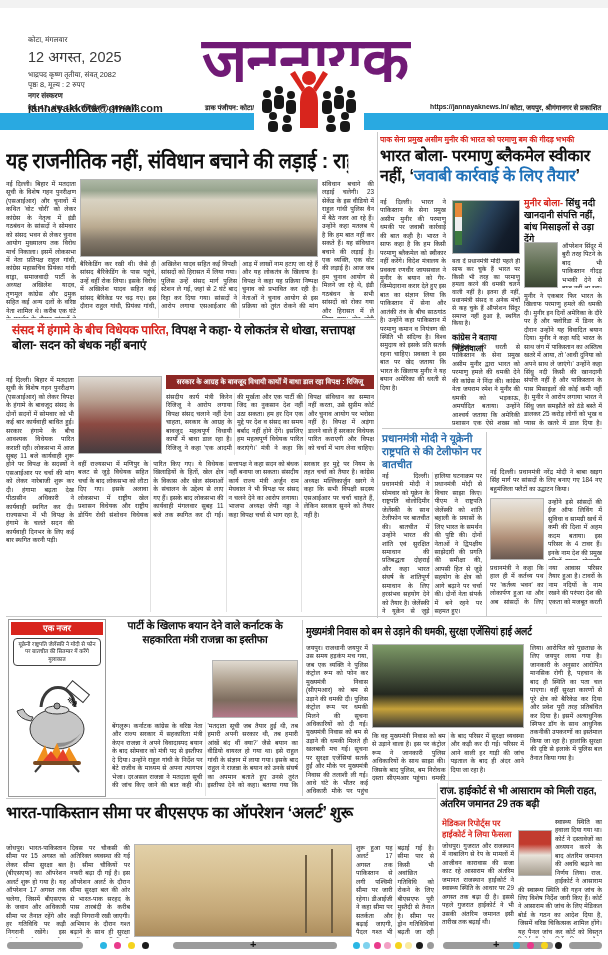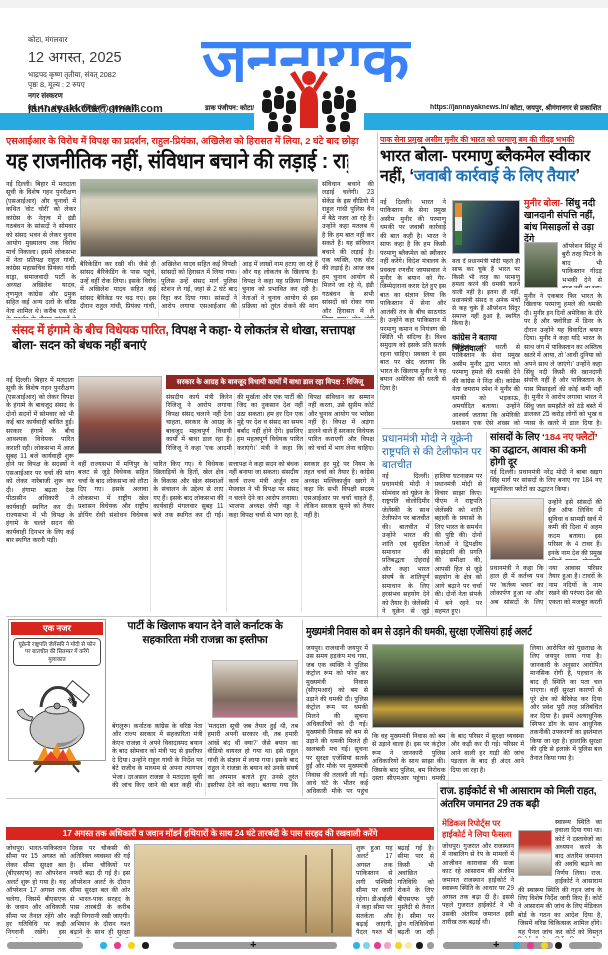--- a/index.html
+++ b/index.html
@@ -37,21 +37,21 @@
 
   <div class="abs mast-small" style="left:28px;top:27px;width:130px;">
     <div>कोटा, मंगलवार</div>
     <div style="font-size:14.5px;color:#3a3a3a;margin:1px 0 2px;">12 अगस्त, 2025</div>
     <div>भाद्रपद कृष्ण तृतीया, संवत् 2082</div>
     <div>पृष्ठः 8, मूल्य : 2 रुपए</div>
     <div style="font-weight:bold;">नगर संस्करण</div>
     <div style="font-weight:bold;font-size:11px;">jannayakkota@gmail.com</div>
   </div>
 
-  <div class="abs" style="left:120px;top:8px;width:370px;text-align:center;font-size:61px;font-weight:900;color:#3b82f6;letter-spacing:-1px;">जननायक</div>
+  <div class="abs" style="left:120px;top:8px;width:370px;text-align:center;font-size:61px;font-weight:900;color:#701a75;letter-spacing:-1px;">जननायक</div>
 
   <div class="abs" style="left:28px;top:95px;font-size:6.8px;font-weight:bold;color:#222;">वर्ष: 47, अंक: 134, रजिस्ट्रेशन : 30949/73</div>
   <div class="abs" style="left:205px;top:95px;font-size:6.8px;font-weight:bold;color:#222;">डाक पंजीयन: कोटा/310/2025-27</div>
   <div class="abs" style="left:430px;top:95px;font-size:6.8px;font-weight:bold;color:#222;">https://jannayaknews.in/</div>
   <div class="abs" style="left:510px;top:95px;font-size:6.8px;font-weight:bold;color:#222;">कोटा, जयपुर, श्रीगंगानगर से प्रकाशित</div>
 
   <div class="abs" style="left:0;top:105px;width:608px;height:17px;background:#29a9e1;"></div>
 
   <div class="abs" style="left:254px;top:58px;width:110px;height:68px;background:#ffffff;z-index:3;display:flex;align-items:center;justify-content:center;">
     <svg width="104" height="64" viewBox="0 0 104 64">
@@ -79,29 +79,28 @@
       </g>
       <g fill="#d8251d">
         <circle cx="52" cy="10" r="7"></circle>
         <path d="M52 18 C45 20 43 27 43 35 L43 60 L61 60 L61 35 C61 27 59 20 52 18 Z"></path>
         <path d="M45 24 L33 6 L38 3 L48 20 Z"></path>
         <path d="M59 24 L71 6 L66 3 L56 20 Z"></path>
       </g>
     </svg>
   </div>
 
-  <div class="abs kicker" style="left:6px;top:126px;width:368px;font-size:9.5px;">एसआईआर के विरोध में विपक्ष का प्रदर्शन, राहुल-प्रियंका, अखिलेश को हिरासत में लिया, 2 घंटे बाद छोड़ा</div>
   <div class="abs hl" style="left:6px;top:138px;width:368px;font-size:21px;white-space:nowrap;overflow:hidden;transform:scaleX(0.93);transform-origin:0 50%;">यह राजनीतिक नहीं, संविधान बचाने की लड़ाई : राहुल</div>
 
   <div class="abs bt" style="left:6px;top:172px;width:70px;height:138px;">नई दिल्ली। बिहार में मतदाता सूची के विशेष गहन पुनरीक्षण (एसआईआर) और चुनावों में कथित 'वोट चोरी' को लेकर कांग्रेस के नेतृत्व में इंडी गठबंधन के सांसदों ने सोमवार को संसद भवन से लेकर चुनाव आयोग मुख्यालय तक विरोध मार्च निकाला। इसमें लोकसभा में नेता प्रतिपक्ष राहुल गांधी, कांग्रेस महासचिव प्रियंका गांधी वाड्रा, समाजवादी पार्टी के अध्यक्ष अखिलेश यादव, तृणमूल कांग्रेस और द्रमुक सहित कई अन्य दलों के वरिष्ठ नेता शामिल थे। करीब एक घंटे के प्रदर्शन के दौरान सांसदों ने 'वोट चोरी बंद करो' और 'एसआईआर वापस लो' जैसे नारे लगाए। पुलिस ने विरोध मार्च रोकने के लिए पहले से ही संसद भवन से कुछ दूरी पर बैरिकेड लगा रखे थे।</div>
   <div class="abs photo ph-lead" style="left:80px;top:171px;width:238px;height:78px;"></div>
   <div class="abs bt" style="left:322px;top:172px;width:52px;height:138px;">संविधान बचाने की लड़ाई चलेगी। 23 सेकेंड के इस वीडियो में राहुल गांधी पुलिस वैन में बैठे नजर आ रहे हैं। उन्होंने कहा मतलब ये है कि हम बात नहीं कर सकते हैं। यह संविधान बचाने की लड़ाई है। एक व्यक्ति, एक वोट की लड़ाई है। आज जब हम चुनाव आयोग से मिलने जा रहे थे, इंडी गठबंधन के सभी सांसदों को रोका गया और हिरासत में ले लिया गया। वोट चोरी की सच्चाई अब देश के सामने है। यह लड़ाई राजनीतिक नहीं- यह लोकतंत्र, संविधान और 'एक व्यक्ति, एक वोट' के अधिकार की रक्षा की लड़ाई है।</div>
   <div class="abs bt cols3" style="left:80px;top:252px;width:238px;height:58px;">बैरिकेडिंग कर रखी थी। जैसे ही सांसद बैरिकेडिंग के पास पहुंचे, उन्हें वहीं रोक लिया। इसके विरोध में अखिलेश यादव सहित कई सांसद बैरिकेड पर चढ़ गए। इस दौरान राहुल गांधी, प्रियंका गांधी, अखिलेश यादव सहित कई विपक्षी सांसदों को हिरासत में लिया गया। पुलिस उन्हें संसद मार्ग पुलिस स्टेशन ले गई, जहां से 2 घंटे बाद रिहा कर दिया गया। सांसदों ने आरोप लगाया एसआईआर की आड़ में लाखों नाम हटाए जा रहे हैं और यह लोकतंत्र के खिलाफ है। विपक्ष ने कहा यह प्रक्रिया निष्पक्ष चुनाव को प्रभावित कर रही है। नेताओं ने चुनाव आयोग से इस प्रक्रिया को तुरंत रोकने की मांग की और कहा अगर मांगें नहीं मानी गईं तो आंदोलन को और तेज किया जाएगा। कांग्रेस नेता राहुल गांधी ने एक्स पर लिखा वोट चोरी के खिलाफ यह लड़ाई जारी रहेगी।</div>
 
-  <div class="abs kicker" style="left:380px;top:126px;width:222px;font-size:7.6px;text-decoration:underline;">पाक सेना प्रमुख असीम मुनीर की भारत को परमाणु बम की गीदड़ भभकी</div>
+  <div class="abs kicker" style="left:380px;top:126px;width:222px;font-size:7.6px;">पाक सेना प्रमुख असीम मुनीर की भारत को परमाणु बम की गीदड़ भभकी</div>
   <div class="abs hl" style="left:380px;top:138px;width:222px;font-size:16px;line-height:1.25;">
     <span>भारत बोला- परमाणु ब्लैकमेल स्वीकार नहीं, ‘</span><span class="blue">जवाबी कार्रवाई के लिए तैयार</span><span>’</span>
   </div>
 
   <div class="abs bt" style="left:380px;top:190px;width:66px;height:228px;">नई दिल्ली। भारत ने पाकिस्तान के सेना प्रमुख असीम मुनीर की परमाणु धमकी पर जवाबी कार्रवाई की बात कही है। भारत ने साफ कहा है कि हम किसी परमाणु ब्लैकमेल को स्वीकार नहीं करेंगे। विदेश मंत्रालय के प्रवक्ता रणधीर जायसवाल ने मुनीर के बयान को गैर-जिम्मेदाराना करार देते हुए इस बात का संज्ञान लिया कि पाकिस्तान में सेना और आतंकी तंत्र के बीच साठगांठ है। उन्होंने कहा पाकिस्तान में परमाणु कमान व नियंत्रण की स्थिति भी संदिग्ध है। विश्व समुदाय को इसके प्रति सतर्क रहना चाहिए। प्रवक्ता ने इस बात पर खेद जताया कि भारत के खिलाफ मुनीर ने यह बयान अमेरिका की धरती से दिया है।</div>
 
   <div class="abs photo ph-podium" style="left:452px;top:192px;width:68px;height:54px;">
     <div style="position:absolute;left:2px;top:2px;width:7px;height:42px;">
       <div style="height:14px;background:#e78a3a;"></div>
       <div style="height:14px;background:#eeeeee;"></div>
@@ -122,32 +121,29 @@
   <div class="abs hl" style="left:12px;top:315px;width:368px;font-size:12px;line-height:1.25;">
     <span class="red">संसद में हंगामे के बीच विधेयक पारित,</span><span> विपक्ष ने कहा- ये लोकतंत्र से धोखा, सत्तापक्ष बोला- सदन को बंधक नहीं बनाएं</span>
   </div>
 
   <div class="abs bt" style="left:6px;top:368px;width:68px;height:236px;">नई दिल्ली। बिहार में मतदाता सूची के विशेष गहन पुनरीक्षण (एसआईआर) को लेकर विपक्ष के हंगामे के बावजूद संसद के दोनों सदनों में सोमवार को भी कई बार कार्यवाही बाधित हुई। सरकार हंगामे के बीच आवश्यक विधेयक पारित कराती रही। लोकसभा में आज सुबह 11 बजे कार्यवाही शुरू होने पर विपक्ष के सदस्यों ने एसआईआर पर चर्चा की मांग को लेकर नारेबाजी शुरू कर दी। हंगामा बढ़ता देख पीठासीन अधिकारी ने कार्यवाही स्थगित कर दी। राज्यसभा में भी विपक्ष के हंगामे के चलते सदन की कार्यवाही दिनभर के लिए कई बार स्थगित करनी पड़ी।</div>
   <div class="abs photo ph-nadda" style="left:78px;top:368px;width:84px;height:78px;"></div>
   <div class="abs" style="left:166px;top:367px;width:208px;height:14px;background:#8d2724;color:#fff;font-size:7px;font-weight:bold;text-align:center;line-height:14px;white-space:nowrap;overflow:hidden;">सरकार के आग्रह के बावजूद विधायी कार्यों में बाधा डाल रहा विपक्ष : रिजिजू</div>
   <div class="abs bt cols3" style="left:166px;top:385px;width:208px;height:62px;">संसदीय कार्य मंत्री किरेन रिजिजू ने आरोप लगाया विपक्ष संसद चलाने नहीं देना चाहता, सरकार के आग्रह के बावजूद महत्वपूर्ण विधायी कार्यों में बाधा डाल रहा है। रिजिजू ने कहा 'एक आदमी की मूर्खता और एक पार्टी की जिद का नुकसान देश नहीं उठा सकता। हम हर दिन एक मुद्दे पर देश व संसद का समय बर्बाद नहीं होने देंगे। इसलिए हम महत्वपूर्ण विधेयक पारित कराएंगे।' मंत्री ने कहा कि विपक्ष संविधान का सम्मान नहीं करता, उसे सुप्रीम कोर्ट और चुनाव आयोग पर भरोसा नहीं है। विपक्ष में अड़ंगा डालने वाले हैं सरकार विधेयक पारित कराएगी और विपक्ष को चर्चा में भाग लेना चाहिए। रिजिजू ने कहा आज विपक्ष चुनाव आयोग से मिलने चला गया। कुल 30 सदस्यों को बुलाया गया था, हालांकि इस पर भी विपक्ष नहीं माना। वे अब 30 लोगों को ले जाना चाहते थे।</div>
   <div class="abs bt cols4" style="left:78px;top:452px;width:296px;height:152px;">वहीं राज्यसभा में मणिपुर के बजट से जुड़े विधेयक सहित चर्चा के बाद लोकसभा को लौटा दिए गए। इसके अलावा लोकसभा में राष्ट्रीय खेल प्रशासन विधेयक और राष्ट्रीय डोपिंग रोधी संशोधन विधेयक पारित किए गए। ये विधेयक खिलाड़ियों के हितों, खेल क्षेत्र के विकास और खेल संस्थाओं के संचालन के उद्देश्य से लाए गए हैं। इसके बाद लोकसभा की कार्यवाही मंगलवार सुबह 11 बजे तक स्थगित कर दी गई। सत्तापक्ष ने कहा सदन को बंधक नहीं बनाया जा सकता। संसदीय कार्य राज्य मंत्री अर्जुन राम मेघवाल ने भी विपक्ष पर संसद न चलने देने का आरोप लगाया। भाजपा अध्यक्ष जेपी नड्डा ने कहा विपक्ष चर्चा से भाग रहा है, सरकार हर मुद्दे पर नियम के तहत चर्चा को तैयार है। कांग्रेस अध्यक्ष मल्लिकार्जुन खरगे ने कहा कि सभी विपक्षी सदस्य एसआईआर पर चर्चा चाहते हैं, लेकिन सरकार सुनने को तैयार नहीं है।</div>
 
-  <div class="abs" style="left:382px;top:424px;width:100px;font-size:10.5px;font-weight:400;color:#2c6fad;line-height:1.25;">प्रधानमंत्री मोदी ने यूक्रेनी राष्ट्रपति से की टेलीफोन पर बातचीत</div>
+  <div class="abs" style="left:382px;top:424px;width:100px;font-size:10.5px;font-weight:700;color:#2c6fad;line-height:1.25;">प्रधानमंत्री मोदी ने यूक्रेनी राष्ट्रपति से की टेलीफोन पर बातचीत</div>
   <div class="abs bt cols2" style="left:382px;top:464px;width:100px;height:144px;">नई दिल्ली। प्रधानमंत्री मोदी ने सोमवार को यूक्रेन के राष्ट्रपति वोलोदिमीर जेलेंस्की के साथ टेलीफोन पर बातचीत की। बातचीत में उन्होंने भारत की शांति एवं सुरक्षित समाधान की प्रतिबद्धता दोहराई और कहा भारत संघर्ष के शांतिपूर्ण समाधान के लिए हरसंभव सहयोग देने को तैयार है। जेलेंस्की ने यूक्रेन से जुड़े हालिया घटनाक्रम पर प्रधानमंत्री मोदी से विचार साझा किए। पीएम ने राष्ट्रपति जेलेंस्की को शांति बहाली के प्रयासों के लिए भारत के समर्थन की पुष्टि की। दोनों नेताओं ने द्विपक्षीय साझेदारी की प्रगति की समीक्षा की, आपसी हित से जुड़े सहयोग के क्षेत्र को आगे बढ़ाने पर चर्चा की। दोनों नेता संपर्क में बने रहने पर सहमत हुए।</div>
 
-  <div class="abs hl" style="left:490px;top:423px;width:112px;font-size:9.8px;line-height:1.3;">
-    <span>सांसदों के लिए ‘</span><span class="red">184 नए फ्लैटों</span><span>’ का उद्घाटन, आवास की कमी होगी दूर</span>
-  </div>
   <div class="abs bt" style="left:490px;top:460px;width:112px;height:28px;">नई दिल्ली। प्रधानमंत्री नरेंद्र मोदी ने बाबा खड़ग सिंह मार्ग पर सांसदों के लिए बनाए गए 184 नए बहुमंजिला फ्लैटों का उद्घाटन किया।</div>
   <div class="abs photo ph-modi" style="left:490px;top:490px;width:54px;height:62px;"></div>
   <div class="abs bt" style="left:548px;top:490px;width:54px;height:62px;">उन्होंने इसे सांसदों की ईज ऑफ लिविंग में सुविधा व सामग्री खर्च में कमी की दिशा में अहम कदम बताया। इस परिसर के 4 टावर हैं। इनके नाम देश की प्रमुख नदियों यमुना, गोदावरी, कावेरी और तुंगभद्रा पर रखे गए हैं।</div>
   <div class="abs bt cols2" style="left:490px;top:556px;width:112px;height:50px;">प्रधानमंत्री ने कहा कि हाल ही में कर्तव्य पथ पर 'कर्तव्य भवन' का लोकार्पण हुआ था और अब सांसदों के लिए नया आवास परिसर तैयार हुआ है। टावरों के नाम नदियों के नाम रखने की परंपरा देश की एकता को मजबूत करती है। पुराने सांसद भवनों की जर्जर स्थिति में मुश्किलें रहीं। पहले सांसदों को बार-बार आवास संबंधी कठिनाइयों का सामना करना पड़ता था। अब वे इन समस्याओं से मुक्त होकर जनता की समस्याओं के समाधान में अधिक समय और ऊर्जा लगा सकेंगे। इन बहुमंजिला इमारतों में 192 से अधिक सांसद एक साथ रह सकेंगे। पीएम ने बताया पहले कई मंत्रालय किराए की इमारतों में चलते थे, जिन पर हर माह 1,520 करोड़ रुपये खर्च होते थे। सांसद आवास की कमी भी सरकारी खर्च बढ़ाती थी।</div>
 
-  <div class="abs" style="left:8px;top:611px;width:98px;height:142px;border:1px solid #9a9a9a;box-sizing:border-box;">
+  <div class="abs" style="left:8px;top:611px;width:98px;height:178px;border:1px solid #9a9a9a;box-sizing:border-box;">
     <div style="margin:2px;height:13px;background:#d8251d;color:#fff;font-size:8.5px;font-weight:bold;text-align:center;line-height:13px;">एक नजर</div>
     <div style="margin:3px 4px;border:1px solid #444;border-radius:4px;padding:2px;font-size:5.6px;line-height:1.3;text-align:center;">यूक्रेनी राष्ट्रपति जेलेंस्की ने मोदी से फोन पर बातचीत की सितम्बर में करेंगे मुलाकात</div>
     <svg width="92" height="104" viewBox="0 0 92 104" style="display:block;margin:0 auto;">
       <path d="M30 38 C32 12 62 12 64 38" fill="none" stroke="#3a3a3a" stroke-width="3"></path>
       <g transform="rotate(40 66 22)">
           <rect x="56" y="17" width="22" height="10" fill="#fff" stroke="#3a3a3a"></rect>
         </g>
       <ellipse cx="46" cy="60" rx="27" ry="20" fill="#c6c6c6" stroke="#3a3a3a"></ellipse>
       <path d="M46 74 a27 20 0 0 0 24 -10 q-10 14 -24 14 z" fill="#8e8e8e"></path>
       <ellipse cx="46" cy="41" rx="12" ry="4" fill="#dcdcdc" stroke="#3a3a3a"></ellipse>
@@ -170,21 +166,21 @@
     <span>बेंगलुरू। कर्नाटक कांग्रेस के वरिष्ठ नेता और राज्य सरकार में सहकारिता मंत्री केएन राजन्ना ने अपने विवादास्पद बयान के बाद सोमवार को मंत्री पद से इस्तीफा दे दिया। उन्होंने राहुल गांधी के निर्देश पर बेटे राजीव के माध्यम से अपना त्यागपत्र भेजा। दरअसल राजन्ना ने मतदाता सूची की जांच किए जाने की बात कही थी। 'मतदाता सूची जब तैयार हुई थी, तब हमारी अपनी सरकार थी, तब हमारी आंखें बंद थीं क्या?' जैसे बयान का वीडियो वायरल हो गया था।</span>
     <span>इसे राहुल गांधी के संज्ञान में लाया गया। इसके बाद राहुल ने राजन्ना के बयान को उनके संघर्ष का अपमान बताते हुए उनसे तुरंत इस्तीफा देने को कहा। बताया गया कि सुरजेवाला ने संदेश सीएम सिद्धारमैया को भेजा। आदेश मिलने के कुछ घंटों के भीतर राजन्ना ने बेटे राजीव के जरिए इस्तीफा सीएम को भेज दिया। मुख्यमंत्री ने इस्तीफा राज्यपाल को भेज दिया, जिन्होंने राजन्ना का इस्तीफा स्वीकार कर लिया। विपक्ष ने पूछा इस्तीफे के बाद मंत्री की कुर्सी पर कैसे बैठ सकते हैं?</span>
   </div>
 
   <div class="abs hl" style="left:306px;top:615px;width:296px;font-size:11px;white-space:nowrap;overflow:hidden;transform:scaleX(0.84);transform-origin:0 50%;">मुख्यमंत्री निवास को बम से उड़ाने की धमकी, सुरक्षा एजेंसियां हाई अलर्ट</div>
   <div class="abs bt" style="left:306px;top:636px;width:62px;height:152px;">जयपुर। राजधानी जयपुर में उस समय हड़कंप मच गया, जब एक व्यक्ति ने पुलिस कंट्रोल रूम को फोन कर मुख्यमंत्री निवास (सीएमआर) को बम से उड़ाने की धमकी दी। पुलिस कंट्रोल रूम पर धमकी मिलने की सूचना अधिकारियों को दी गई। मुख्यमंत्री निवास को बम से उड़ाने की धमकी मिलते ही खलबली मच गई। सूचना पर सुरक्षा एजेंसियां सतर्क हुईं और मौके पर मुख्यमंत्री निवास की तलाशी ली गई। आधे घंटे के भीतर कई अधिकारी मौके पर पहुंच गए।</div>
   <div class="abs photo ph-cmr" style="left:372px;top:636px;width:152px;height:84px;"></div>
   <div class="abs bt cols2" style="left:372px;top:724px;width:152px;height:64px;">कि वह मुख्यमंत्री निवास को बम से उड़ाने वाला है। इस पर कंट्रोल रूम ने जानकारी पुलिस अधिकारियों के साथ साझा की। जिसके बाद पुलिस, बम निरोधक दस्ता सीएमआर पहुंचा। धमकी के बाद परिसर में सुरक्षा व्यवस्था और कड़ी कर दी गई। परिसर में आने वाली हर गाड़ी की जांच पड़ताल के बाद ही अंदर आने दिया जा रहा है।</div>
   <div class="abs bt" style="left:530px;top:636px;width:72px;height:132px;">लिया। आरोपित को पूछताछ के लिए जयपुर लाया गया है। जानकारी के अनुसार आरोपित मानसिक रोगी है, पहचान के बाद ही स्थिति का पता चल पाएगा। वहीं सुरक्षा कारणों से पूरे क्षेत्र को बैरिकेड कर दिया और प्रवेश पूरी तरह प्रतिबंधित कर दिया है। इसमें अत्याधुनिक स्निफर डॉग के साथ आधुनिक तकनीकी उपकरणों का इस्तेमाल किया जा रहा है। हालांकि सुरक्षा की दृष्टि से इलाके में पुलिस बल तैनात किया गया है।</div>
 
-  <div class="abs" style="left:6px;top:819px;width:428px;height:13px;background:#d8251d;color:#fff;font-size:8.3px;font-weight:bold;text-align:center;line-height:13px;white-space:nowrap;overflow:hidden;">17 अगस्त तक अधिकारी व जवान मॉडर्न हथियारों के साथ 24 घंटे तारबंदी के पास सरहद की रखवाली करेंगे</div>
+  <div class="abs hl" style="left:6px;top:793px;width:428px;font-size:16px;white-space:nowrap;overflow:hidden;">भारत-पाकिस्तान सीमा पर बीएसएफ का ऑपरेशन ‘अलर्ट’ शुरू</div>
   <div class="abs bt" style="left:6px;top:836px;width:60px;height:94px;">जोधपुर। भारत-पाकिस्तान सीमा पर 15 अगस्त को लेकर सीमा सुरक्षा बल (बीएसएफ) का ऑपरेशन अलर्ट शुरू हो गया है। यह ऑपरेशन 17 अगस्त तक चलेगा, जिसमें बीएसएफ के जवान और अधिकारी सीमा पर तैनात रहेंगे और हर गतिविधि पर कड़ी निगरानी रखेंगे। इस ऑपरेशन के तहत सीमा पर किसी तरह की घटना को रोकने के लिए अधिकारी और जवान मॉडर्न हथियारों के साथ 24 घंटे तारबंदी के पास सरहद की रखवाली करेंगे। बीएसएफ के डीआईजी योगेंद्र सिंह राठौड़ ने बताया स्वतंत्रता</div>
   <div class="abs bt" style="left:70px;top:836px;width:60px;height:94px;">दिवस पर चौकसी की अतिरिक्त व्यवस्था की गई है। सीमा चौकियों पर नफरी बढ़ा दी गई है। इस ऑपरेशन अलर्ट के दौरान सीमा सुरक्षा बल की ओर से भारत-पाक सरहद के पास तारबंदी के करीब कड़ी निगरानी रखी जाएगी। अभियान के दौरान गश्त बढ़ाने के साथ ही सुरक्षा बलों की आम दिनों की तुलना में संख्या में बढ़ोतरी की जाएगी। ध्यान रहे इन दिनों ऑपरेशन सिंदूर जारी है। ऐसे में सीमा पर घुसपैठ व अन्य घटना को रोकने के लिए बीएसएफ मुस्तैद है। आज भी</div>
   <div class="abs photo ph-bsf" style="left:134px;top:836px;width:218px;height:93px;">
     <div style="position:absolute;right:18px;top:4px;width:2px;height:84px;background:#6f5e43;"></div>
     <div style="position:absolute;right:44px;top:10px;width:2px;height:78px;background:#6f5e43;"></div>
   </div>
   <div class="abs bt cols2" style="left:356px;top:836px;width:78px;height:94px;">शुरू हुआ यह अलर्ट 17 अगस्त तक पाकिस्तान से लगी पश्चिमी सीमा पर जारी रहेगा। डीआईजी ने कहा सीमा पर सतर्कता और बढ़ाई जाएगी, पैदल गश्त भी बढ़ाई गई है। सीमा पार से किसी भी अवांछित गतिविधि को रोकने के लिए बीएसएफ पूरी मुस्तैदी से तैनात है। सीमा पर ड्रोन गतिविधियां बढ़ती जा रही हैं, जिनमें ड्रग्स व हथियार गिराए जाते हैं। संवेदनशील क्षेत्रों में अतिरिक्त जवानों की तैनाती की गई है। यह ऑपरेशन हर साल स्वतंत्रता दिवस से पहले चलाया जाता है, जिससे राष्ट्रीय पर्व पर सुरक्षा व्यवस्था सुनिश्चित की जा सके।</div>
 
   <div class="abs hl" style="left:440px;top:776px;width:162px;font-size:10px;line-height:1.3;">राज. हाईकोर्ट से भी आसाराम को मिली राहत, अंतरिम जमानत 29 तक बढ़ी</div>
   <div class="abs" style="left:442px;top:810px;width:72px;font-size:8.3px;font-weight:900;color:#d8251d;line-height:1.3;">मेडिकल रिपोर्ट्स पर हाईकोर्ट ने लिया फैसला</div>

